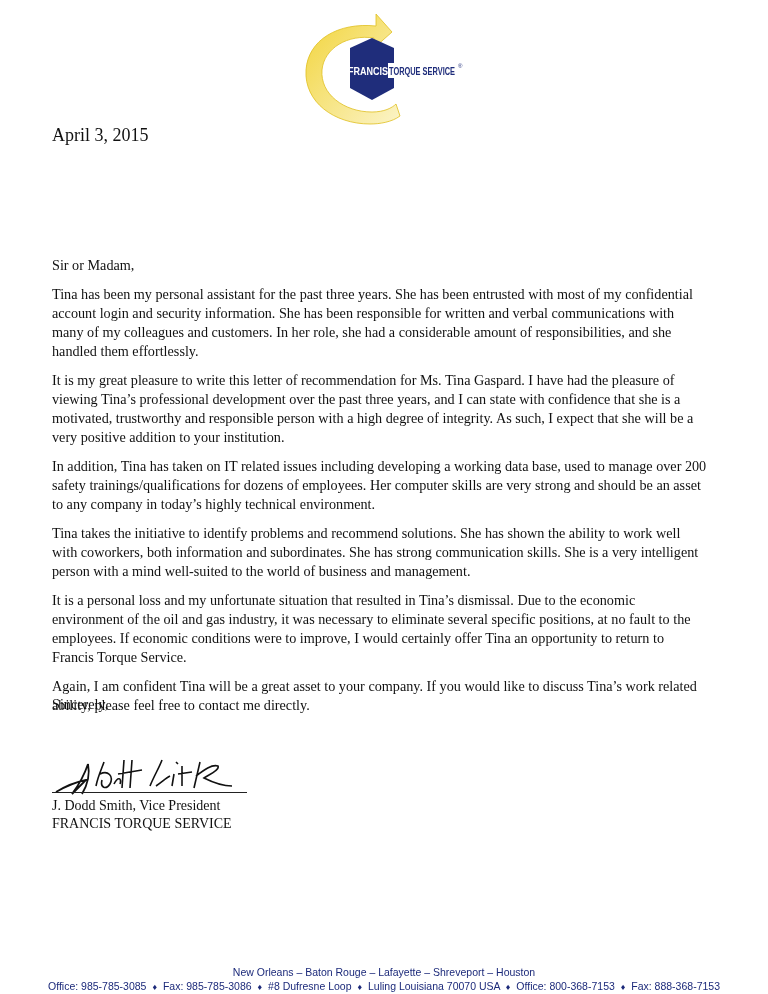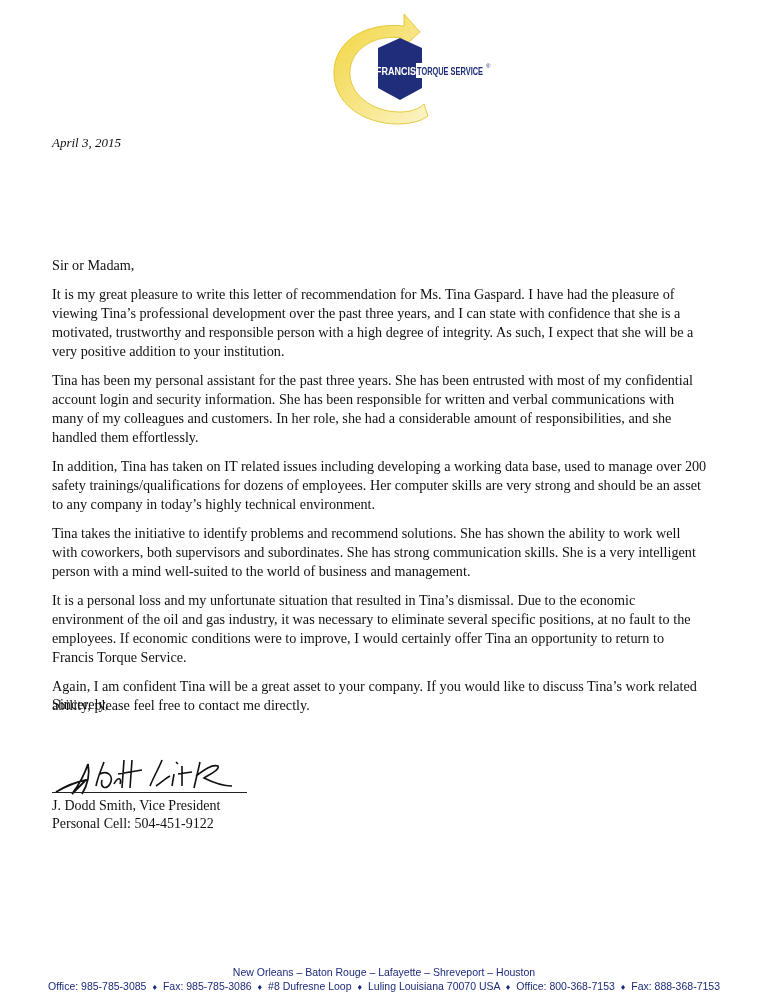--- a/index.html
+++ b/index.html
@@ -1,19 +1,19 @@
 <!DOCTYPE html>
 <html><head>
 <meta charset="utf-8">
 <style>
   html, body { margin: 0; padding: 0; background: #ffffff; }
   body { width: 768px; height: 994px; position: relative; overflow: hidden;
          font-family: "Liberation Serif", "DejaVu Serif", serif; color: #111; }
-  .logo { position: absolute; left: 316px; top: 8px; width: 190px; height: 118px; }
-  .date { position: absolute; left: 52px; top: 135px; font-size: 13px; font-style: italic; }
+  .logo { position: absolute; left: 288px; top: 8px; width: 190px; height: 118px; }
+  .date { position: absolute; left: 52px; top: 125px; font-size: 18px; }
   .body-text { position: absolute; left: 52px; top: 256px; width: 672px; font-size: 14.2px; line-height: 19px; }
   .body-text p { margin: 0 16px 10px 0; }
   .salutation { margin-bottom: 10px !important; }
   .closing { position: absolute; left: 52px; top: 696px; font-size: 14.2px; }
   .sig-area { position: absolute; left: 52px; top: 756px; width: 200px; height: 42px; }
   .sig-line { position: absolute; left: 52px; top: 792px; width: 195px; border-bottom: 1px solid #222; }
   .signer { position: absolute; left: 52px; top: 797px; font-size: 14px; line-height: 18px; }
   .footer { position: absolute; left: 0; top: 966px; width: 768px; text-align: center; color: #1c2a7a; }
   .footer .cities { font-family: "Liberation Sans", "DejaVu Sans", sans-serif; font-size: 10.5px; line-height: 13px; }
   .footer .contact { font-family: Liberation Sans, sans-serif; font-size: 10.5px; line-height: 14px; }
@@ -39,43 +39,43 @@
     <rect x="100" y="55" width="74" height="15" fill="#ffffff"></rect>
     <text x="101" y="67" font-family="Liberation Sans, DejaVu Sans, sans-serif" font-weight="bold" font-size="10.5" fill="#1f2d7b" textLength="66" lengthAdjust="spacingAndGlyphs">TORQUE SERVICE</text>
     <text x="170" y="60" font-family="Liberation Sans, DejaVu Sans, sans-serif" font-size="6" fill="#1f2d7b">®</text>
   </svg>
 </div>
 
 <div class="date">April 3, 2015</div>
 
 <div class="body-text">
   <p class="salutation">Sir or Madam,</p>
+  <p>Tina has been my personal assistant for the past three years.  She has been entrusted with most of my confidential account login and security information.  She has been responsible for written and verbal communications with many of my colleagues and customers.  In her role, she had a considerable amount of responsibilities, and she handled them effortlessly.</p>
   <p>It is my great pleasure to write this letter of recommendation for Ms. Tina Gaspard. I have had the pleasure of viewing Tina’s professional development over the past three years, and I can state with confidence that she is a motivated, trustworthy and responsible person with a high degree of integrity. As such, I expect that she will be a very positive addition to your institution.</p>
-  <p>Tina has been my personal assistant for the past three years.  She has been entrusted with most of my confidential account login and security information.  She has been responsible for written and verbal communications with many of my colleagues and customers.  In her role, she had a considerable amount of responsibilities, and she handled them effortlessly.</p>
   <p>In addition, Tina has taken on IT related issues including developing a working data base, used to manage over 200 safety trainings/qualifications for dozens of employees.  Her computer skills are very strong and should be an asset to any company in today’s highly technical environment.</p>
-  <p>Tina takes the initiative to identify problems and recommend solutions. She has shown the ability to work well with coworkers, both supervisors and subordinates.  She has strong communication skills.  She is a very intelligent person with a mind well-suited to the world of business and management.</p>
+  <p>Tina takes the initiative to identify problems and recommend solutions. She has shown the ability to work well with coworkers, both information and subordinates.  She has strong communication skills.  She is a very intelligent person with a mind well-suited to the world of business and management.</p>
   <p>It is a personal loss and my unfortunate situation that resulted in Tina’s dismissal.  Due to the economic environment of the oil and gas industry, it was necessary to eliminate several specific positions, at no fault to the employees.  If economic conditions were to improve, I would certainly offer Tina an opportunity to return to Francis Torque Service.</p>
   <p>Again, I am confident Tina will be a great asset to your company.  If you would like to discuss Tina’s work related ability, please feel free to contact me directly.</p>
 </div>
 
 <div class="closing">Sincerely,</div>
 
 <div class="sig-area">
   <svg width="200" height="42" viewBox="0 0 200 42">
     <path d="M4 36 C14 30 24 26 34 24 L20 38 C26 30 32 20 36 8 M36 8 C38 18 36 28 30 38" fill="none" stroke="#111" stroke-width="1.8"></path>
     <path d="M44 30 C46 20 50 12 52 6 M48 18 C56 14 62 20 58 28 C54 34 48 32 50 24 M62 28 C66 20 70 22 68 28 M72 4 L70 32 M80 4 L78 32 M66 18 L90 14" fill="none" stroke="#111" stroke-width="1.6"></path>
     <path d="M98 30 C102 20 108 10 110 4 M104 30 C110 26 114 22 118 20 M122 18 L120 30 M124 6 L126 8 M130 10 L130 30 M126 18 L140 16" fill="none" stroke="#111" stroke-width="1.6"></path>
     <path d="M148 6 L142 32 M144 20 C152 14 160 8 166 10 C168 14 158 18 152 22 C160 26 170 30 180 30" fill="none" stroke="#111" stroke-width="1.6"></path>
   </svg>
 </div>
 <div class="sig-line"></div>
 
 <div class="signer">
   <div>J. Dodd Smith, Vice President</div>
-  <div>Personal Cell: 504-451-9122</div>
+  <div>FRANCIS TORQUE SERVICE</div>
 </div>
 
 <div class="footer">
   <div class="cities">New Orleans – Baton Rouge – Lafayette – Shreveport – Houston</div>
   <div class="contact">
     <span>Office: 985-785-3085</span>
     <span class="diamond">♦</span>
     <span>Fax: 985-785-3086</span>
     <span class="diamond">♦</span>
     <span>#8 Dufresne Loop</span>

